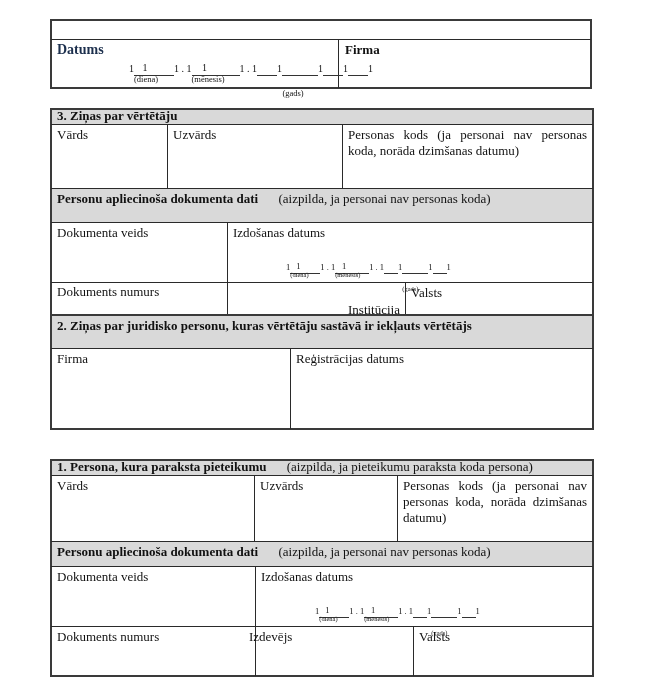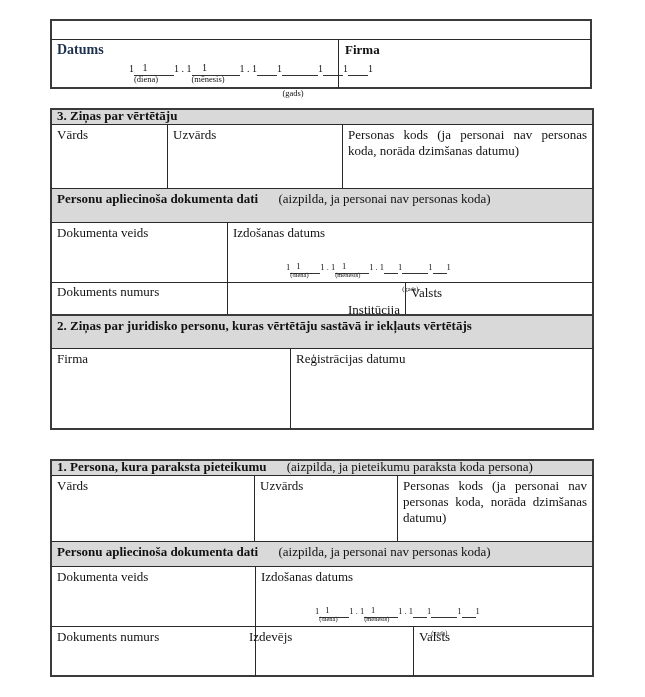--- a/index.html
+++ b/index.html
@@ -94,21 +94,21 @@
 
 <div class="box" style="left:50px; top:314px; width:544px; height:116px;"></div>
 <div class="gray" style="left:52px; top:316px; width:540px; height:32px;"></div>
 <div class="cell bold" style="left:52px; top:316px; width:540px; height:32px;">2. Ziņas par juridisko personu, kuras vērtētāju sastāvā ir iekļauts vērtētājs</div>
 <div class="hl" style="left:51px; top:348px; width:542px;"></div>
 <div class="cell" style="left:52px; top:349px; width:238px; height:79px;">
   <span>Firma</span>
 </div>
 <div class="vl" style="left:290px; top:348px; height:81px;"></div>
 <div class="cell" style="left:291px; top:349px; width:301px; height:79px;">
-  <span>Reģistrācijas datumu</span>
+  <span>Reģistrācijas datums</span>
 </div>
 
 <div class="box" style="left:50px; top:459px; width:544px; height:218px;"></div>
 <div class="gray" style="left:52px; top:461px; width:540px; height:14px;"></div>
 <div class="cell bold" style="left:52px; top:459px; width:540px; height:16px; padding:0 5px; line-height:16px;">
   <span>1. Persona, kura paraksta pieteikumu</span> <span class="ital">(aizpilda, ja pieteikumu paraksta koda persona)</span>
 </div>
 <div class="hl" style="left:51px; top:475px; width:542px;"></div>
 
 <div class="cell" style="left:52px; top:476px; width:202px; height:65px;">

